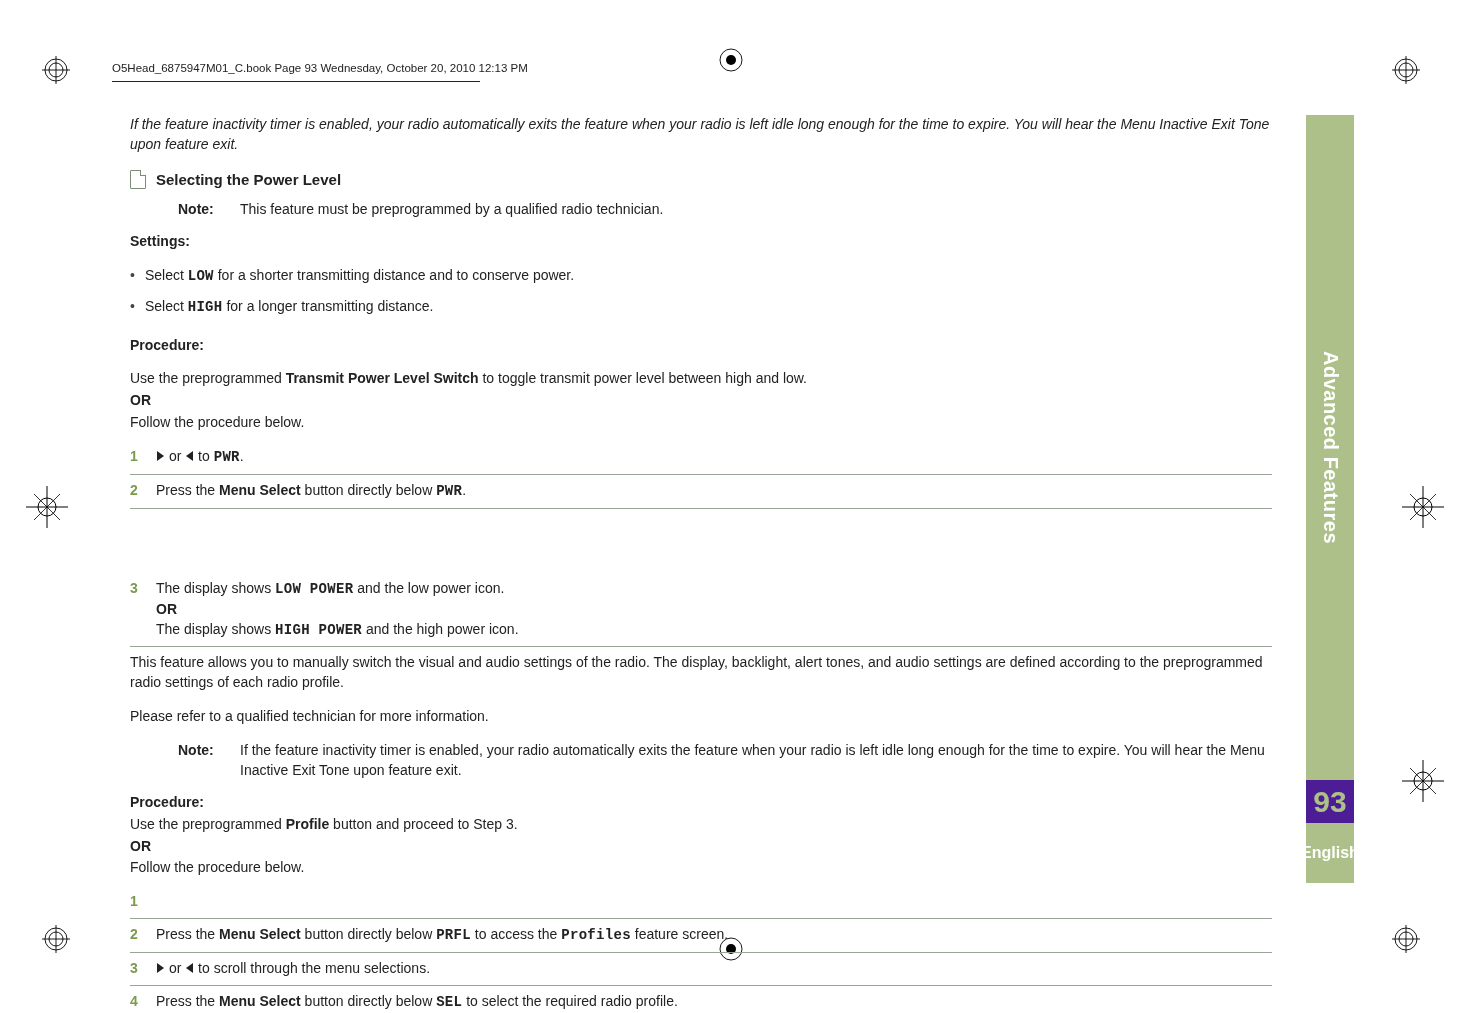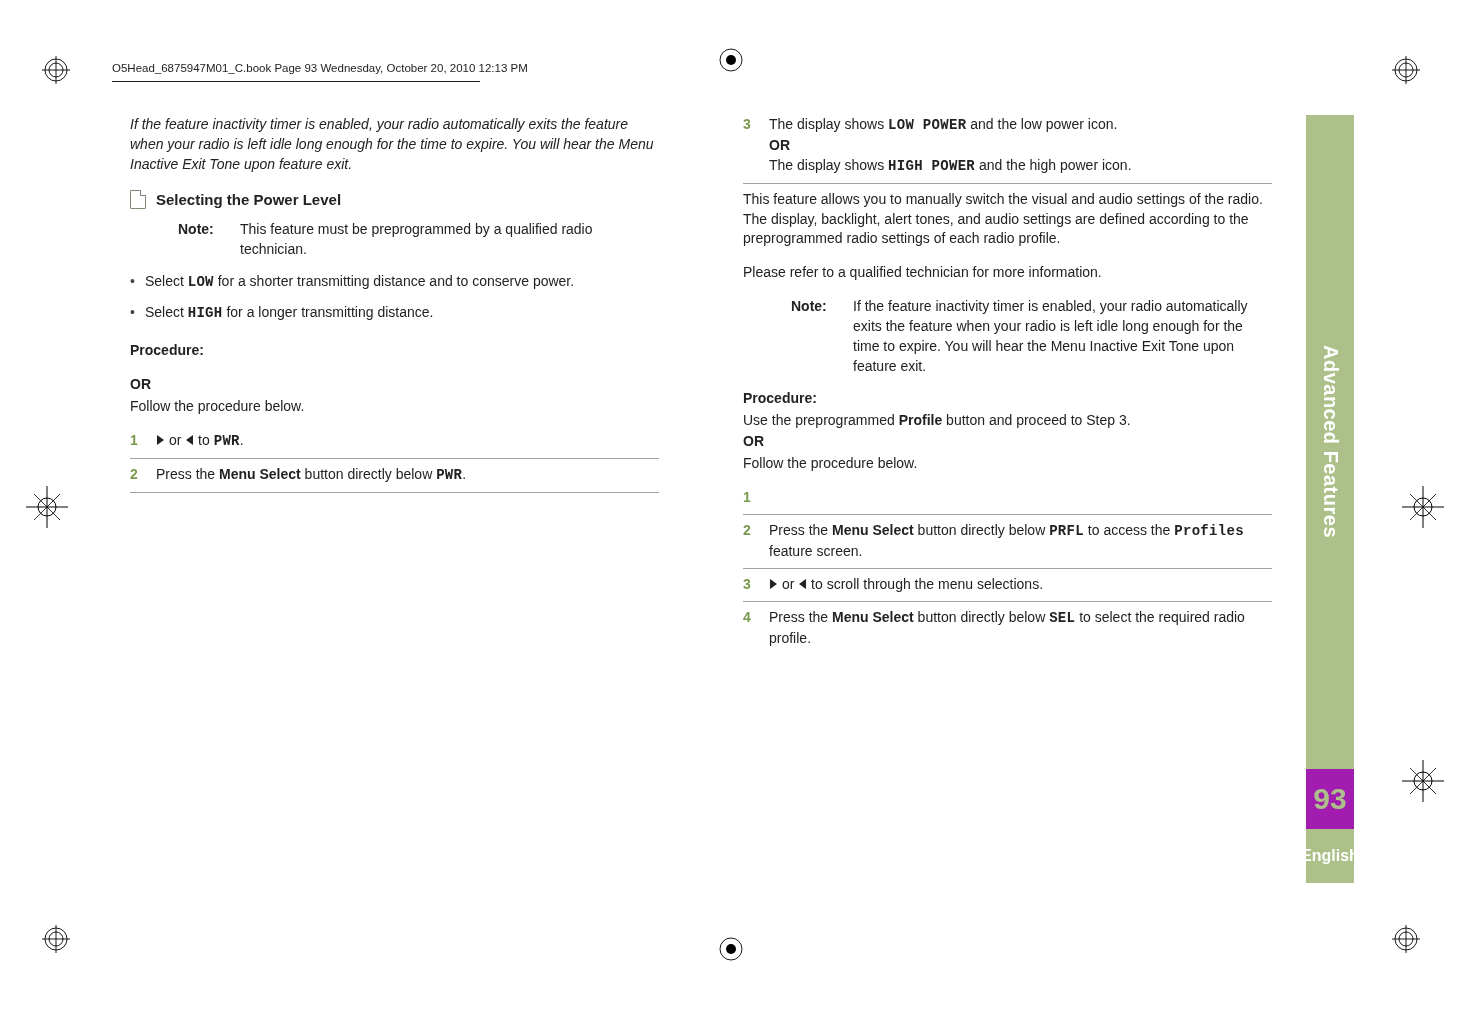--- a/index.html
+++ b/index.html
@@ -60,21 +60,22 @@
     border-top: 0.6px solid #222;
   }
 
   .page {
     position: absolute;
     top: 115px;
     left: 130px;
     right: 190px;
     bottom: 130px;
     display: flex;
-    gap: 84px;
+    gap: 64px;
+    flex-direction: column;
   }
   .col { flex: 1; line-height: 1.42; }
 
   p { margin: 0 0 14px 0; }
   .italic { font-style: italic; }
   .bold { font-weight: bold; }
 
   .h2 {
     font-weight: bold;
     font-size: 15px;
@@ -136,29 +137,29 @@
     justify-content:center;
   }
   .side-tab .title {
     writing-mode: vertical-rl;
     color:#fff;
     font-weight:bold;
     font-size:20px;
     letter-spacing:0.5px;
   }
   .side-tab .page-num {
-    height:60px;
-    background:#a21caf;
+    height:43px;
+    background:#4c1d95;
     display:flex; align-items:center; justify-content:center;
     color:#adc089;
     font-size:30px;
     font-weight:bold;
   }
   .side-tab .bar-bot {
-    height:54px;
+    height:60px;
     background:#adc089;
     display:flex; align-items:center; justify-content:center;
     color:#fff;
     font-weight:bold;
     font-size:16px;
   }
 
 </style>
 </head>
 <body>
@@ -227,36 +228,40 @@
       <span class="doc-icon"></span>
       <span>Selecting the Power Level</span>
     </div>
 
 
     <div class="note-row">
       <div class="lbl">Note:</div>
       <div class="txt">This feature must be preprogrammed by a qualified radio technician.</div>
     </div>
 
+    <p class="bold">Settings:</p>
 
     <ul class="bullets">
       <li>
           <span>
         <span>Select </span><span class="lcd">LOW</span><span> for a shorter transmitting distance and to conserve power.</span>
       </span>
         </li>
       <li>
           <span>
         <span>Select </span><span class="lcd">HIGH</span><span> for a longer transmitting distance.</span>
       </span>
         </li>
     </ul>
 
     <p class="bold" style="margin-top:18px">Procedure:</p>
 
+    <p style="margin-bottom:2px">
+      <span>Use the preprogrammed </span><span class="bold">Transmit Power Level Switch</span><span> to toggle transmit power level between high and low.</span>
+    </p>
     <p class="bold" style="margin-bottom:2px">OR</p>
     <p>Follow the procedure below.</p>
 
     <ol class="steps">
       <li class="rule">
         <span class="num">1</span>
         <span class="body">
           <span class="arrow-icon"><svg viewBox="0 0 9 12">
                 <path d="M1 1 L8 6 L1 11 Z" fill="#222"></path>
               </svg></span><span> or </span><span class="arrow-icon"><svg viewBox="0 0 9 12">

